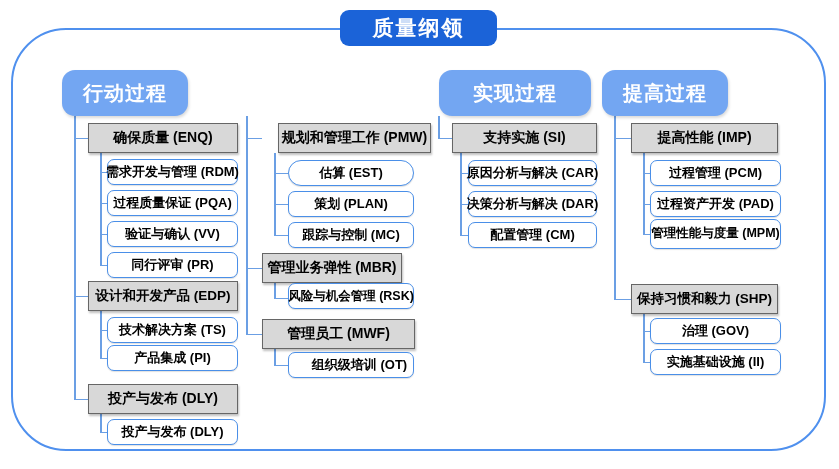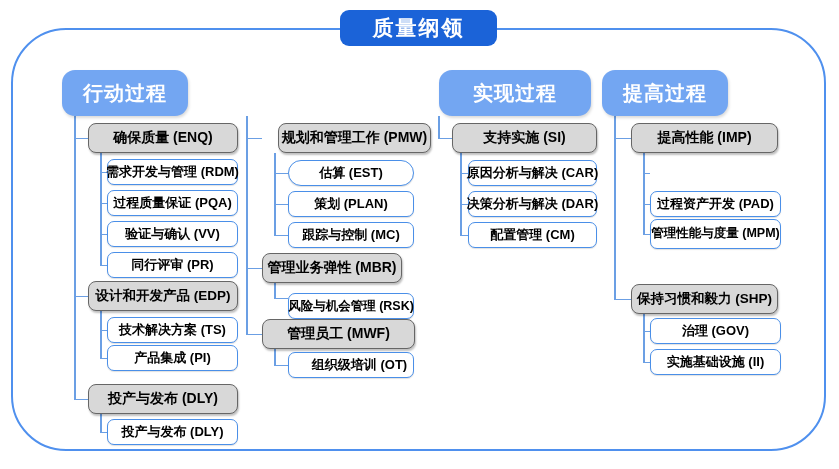--- a/index.html
+++ b/index.html
@@ -28,21 +28,21 @@
     z-index:3;letter-spacing:2px;
   }
   .hdr{
     position:absolute;height:46px;background:var(--header-bg);color:#ffffff;
     font-weight:bold;font-size:20px;letter-spacing:1px;
     display:flex;align-items:center;justify-content:center;border-radius:13px;
     z-index:2;box-shadow:1px 2px 3px rgba(0,0,0,.15);
   }
   .gray{
     position:absolute;height:30px;background:var(--gray-fill);
-    border:1.5px solid var(--gray-border);border-radius:8px;box-sizing:border-box;
+    border:1.5px solid var(--gray-border);border-radius:0;box-sizing:border-box;
     font-weight:bold;font-size:14px;color:#000;
     display:flex;align-items:center;justify-content:center;white-space:nowrap;
     z-index:2;box-shadow:1px 2px 2px rgba(0,0,0,.25);
   }
   .node{
     position:absolute;height:26px;background:#ffffff;
     border:1.5px solid var(--node-border);border-radius:7px;box-sizing:border-box;
     font-weight:bold;font-size:13px;color:#000;
     display:flex;align-items:center;justify-content:center;white-space:nowrap;
     z-index:2;box-shadow:0 1px 1px rgba(0,0,0,.12);
@@ -117,29 +117,30 @@
   <div class="node" style="left:107px;top:317px;width:131px;">技术解决方案 (TS)</div>
   <div class="node" style="left:107px;top:345px;width:131px;">产品集成 (PI)</div>
   <div class="gray" style="left:88px;top:384px;width:150px;">投产与发布 (DLY)</div>
   <div class="node" style="left:107px;top:419px;width:131px;">投产与发布 (DLY)</div>
 
   <div class="gray" style="left:262px;top:123px;width:153px;margin-left:16px;">规划和管理工作 (PMW)</div>
   <div class="node" style="left:288px;top:160px;width:126px;border-radius:13px;">估算 (EST)</div>
   <div class="node" style="left:288px;top:191px;width:126px;">策划 (PLAN)</div>
   <div class="node" style="left:288px;top:222px;width:126px;">跟踪与控制 (MC)</div>
   <div class="gray" style="left:262px;top:253px;width:140px;">管理业务弹性 (MBR)</div>
-  <div class="node" style="left:288px;top:293px;width:126px;font-size:12.5px;">风险与机会管理 (RSK)</div>
+  <div class="node" style="left:288px;top:283px;width:126px;font-size:12.5px;">风险与机会管理 (RSK)</div>
   <div class="gray" style="left:262px;top:319px;width:153px;">管理员工 (MWF)</div>
   <div class="node" style="left:288px;top:352px;width:126px;padding-left:17px;">组织级培训 (OT)</div>
 
   <div class="gray" style="left:452px;top:123px;width:145px;">支持实施 (SI)</div>
   <div class="node" style="left:468px;top:160px;width:129px;">原因分析与解决 (CAR)</div>
   <div class="node" style="left:468px;top:191px;width:129px;">决策分析与解决 (DAR)</div>
   <div class="node" style="left:468px;top:222px;width:129px;">配置管理 (CM)</div>
 
   <div class="gray" style="left:631px;top:123px;width:147px;">提高性能 (IMP)</div>
+  <div class="node" style="left:650px;top:160px;width:131px;">过程管理 (PCM)</div>
   <div class="node" style="left:650px;top:191px;width:131px;">过程资产开发 (PAD)</div>
   <div class="node wrap" style="left:650px;top:219px;width:131px;">管理性能与度量 (MPM)</div>
   <div class="gray" style="left:631px;top:284px;width:147px;font-size:13.5px;">保持习惯和毅力 (SHP)</div>
   <div class="node" style="left:650px;top:318px;width:131px;">治理 (GOV)</div>
   <div class="node" style="left:650px;top:349px;width:131px;">实施基础设施 (II)</div>
 
 </div>
 
 </body></html>

